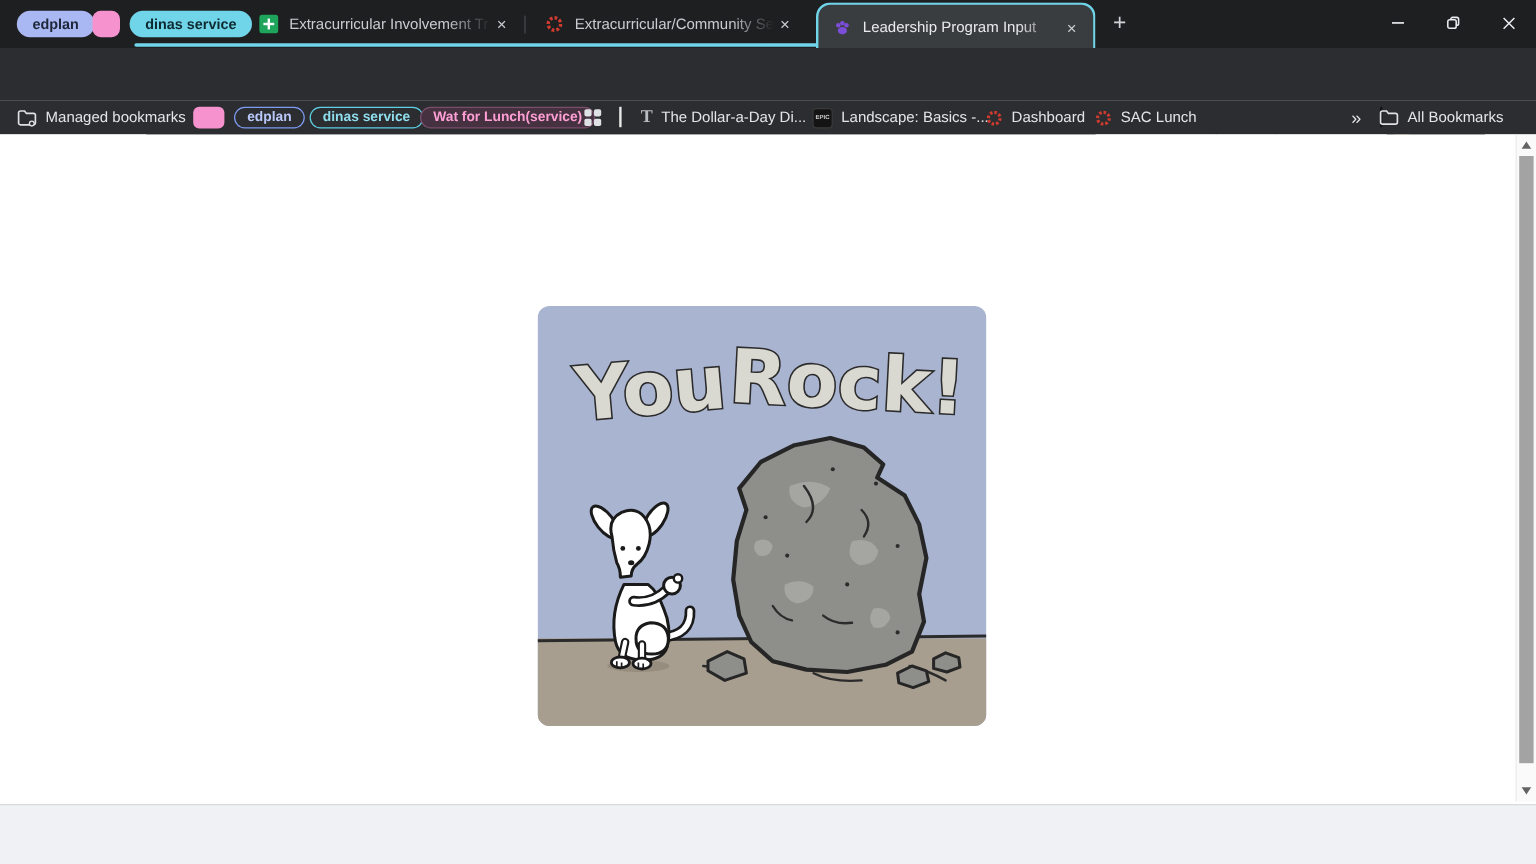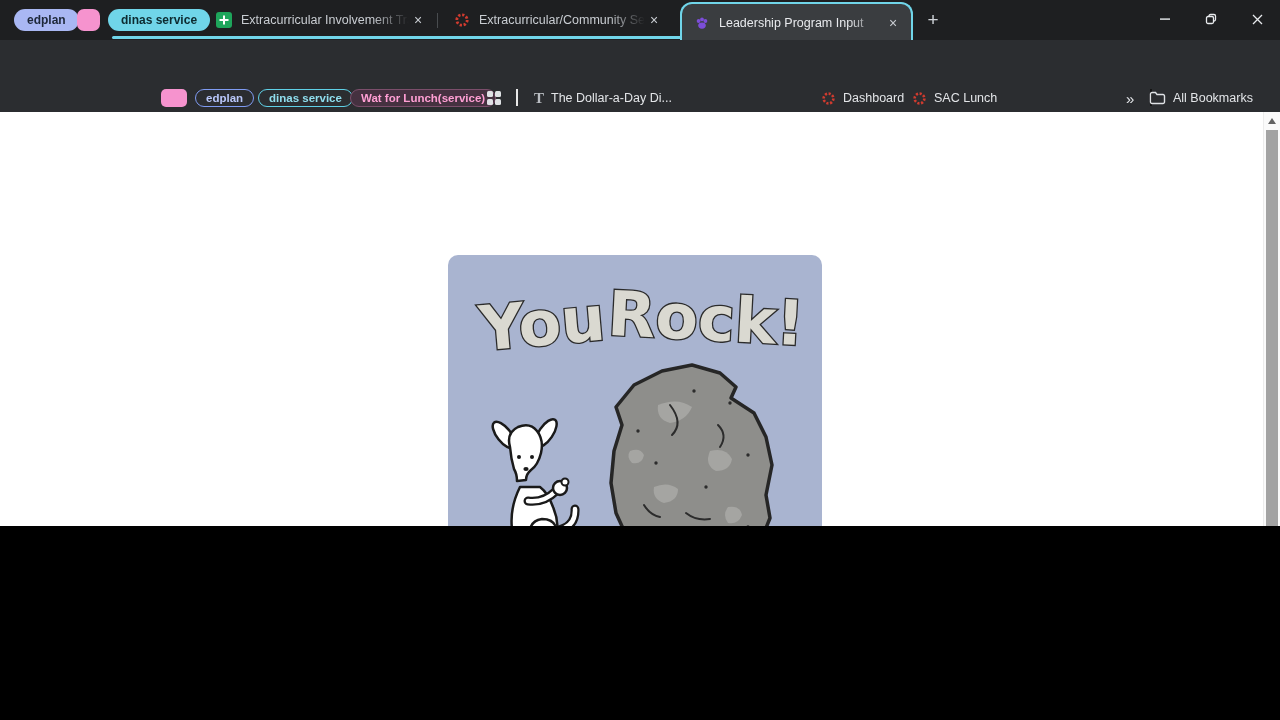--- a/index.html
+++ b/index.html
@@ -1,16 +1,16 @@
 <!DOCTYPE html>
 <html><head>
 <meta charset="utf-8">
 <style>
   html,body{margin:0;padding:0;background:#000;}
-  #screen{position:relative;width:1280px;height:526px;overflow:hidden;
+  #screen{position:relative;width:1280px;height:720px;overflow:hidden;
     font-family:"Liberation Sans",sans-serif;background:#fff;}
   
   .tabstrip{position:absolute;left:0;top:0;width:1280px;height:40px;background:#1e1f21;}
   .group-chip{position:absolute;top:9px;height:22px;border-radius:12px;font-size:12px;
     font-weight:600;display:flex;align-items:center;padding:0 13px;cursor:default;}
   .chip-edplan{left:14px;background:#a9b7f3;color:#1d2738;}
   .chip-pink{left:77px;width:23px;padding:0;border-radius:7px;background:#f693ce;}
   .chip-dinas{left:108px;background:#70d5e9;color:#0d2a30;}
   .group-line{position:absolute;left:112px;top:36px;width:574px;height:3px;background:#70d5e9;border-radius:2px;}
   .tab{position:absolute;top:0;height:40px;display:flex;align-items:center;color:#c9cdd2;font-size:12.5px;}
@@ -194,36 +194,49 @@
         </svg>
     </div>
     <div class="profilepill">
       <span class="avatar"></span>
       <span class="profilename">School</span>
     </div>
     <div class="kebab">⋮</div>
   </div>
 
   <div class="bookmarks">
+    <div class="bm" style="left:14px">
+      <span class="ic">
+        <svg width="17" height="15" viewBox="0 0 17 15" fill="none" stroke="#dfe2e5" stroke-width="1.4">
+            <path d="M1.5,3 a1.5,1.5 0 0 1 1.5,-1.5 h3.5 l1.5,2 h6 a1.5,1.5 0 0 1 1.5,1.5 v6.5 a1.5,1.5 0 0 1 -1.5,1.5 h-11 a1.5,1.5 0 0 1 -1.5,-1.5 z"></path>
+            <circle cx="12.5" cy="12" r="2" fill="#2b2d30" stroke="#dfe2e5" stroke-width="1.1"></circle>
+          </svg>
+      </span>
+      <span>Managed bookmarks</span>
+    </div>
     <div class="bmchip" style="left:161px;width:26px;padding:0;border-radius:5px;background:#f693ce;"></div>
     <div class="bmchip" style="left:195px;border:1px solid #7f9bf2;color:#b9c7fa;">edplan</div>
     <div class="bmchip" style="left:258px;border:1px solid #5fd0e6;color:#8fdeee;">dinas service</div>
     <div class="bmchip" style="left:350px;background:#453140;border:1px solid #7b4e6b;color:#ff9fd4;">Wat for Lunch(service)</div>
     <div class="bm" style="left:486px">
       <svg width="16" height="16" viewBox="0 0 16 16" fill="#dfe2e5">
           <rect x="1" y="1" width="6" height="6" rx="1.5"></rect>
           <rect x="9" y="1" width="6" height="6" rx="1.5"></rect>
           <rect x="1" y="9" width="6" height="6" rx="1.5"></rect>
           <rect x="9" y="9" width="6" height="6" rx="1.5"></rect>
         </svg>
     </div>
     <div class="bmdiv" style="left:516px;background:#e8e8e8;"></div>
     <div class="bm" style="left:534px">
       <span class="ic" style="font-family:'Liberation Serif',serif;font-size:15px;font-weight:bold;color:#b9bdc2;">T</span>
       <span>The Dollar-a-Day Di...</span>
+    </div>
+    <div class="bm" style="left:677px">
+      <span class="ic" style="width:15px;height:15px;background:#141414;border:1px solid #3a3a3a;border-radius:3px;display:flex;align-items:center;justify-content:center;font-size:5px;color:#cfcfcf;font-weight:bold;">EPIC</span>
+      <span>Landscape: Basics -...</span>
     </div>
     <div class="bm" style="left:821px">
       <span class="ic">
           <svg width="15" height="15" viewBox="0 0 16 16">
             <circle cx="8" cy="8" r="5.2" fill="none" stroke="#cf3b2f" stroke-width="2.8" stroke-dasharray="2.3 1.7"></circle>
           </svg>
         </span>
       <span>Dashboard</span>
     </div>
     <div class="bm" style="left:912px">

